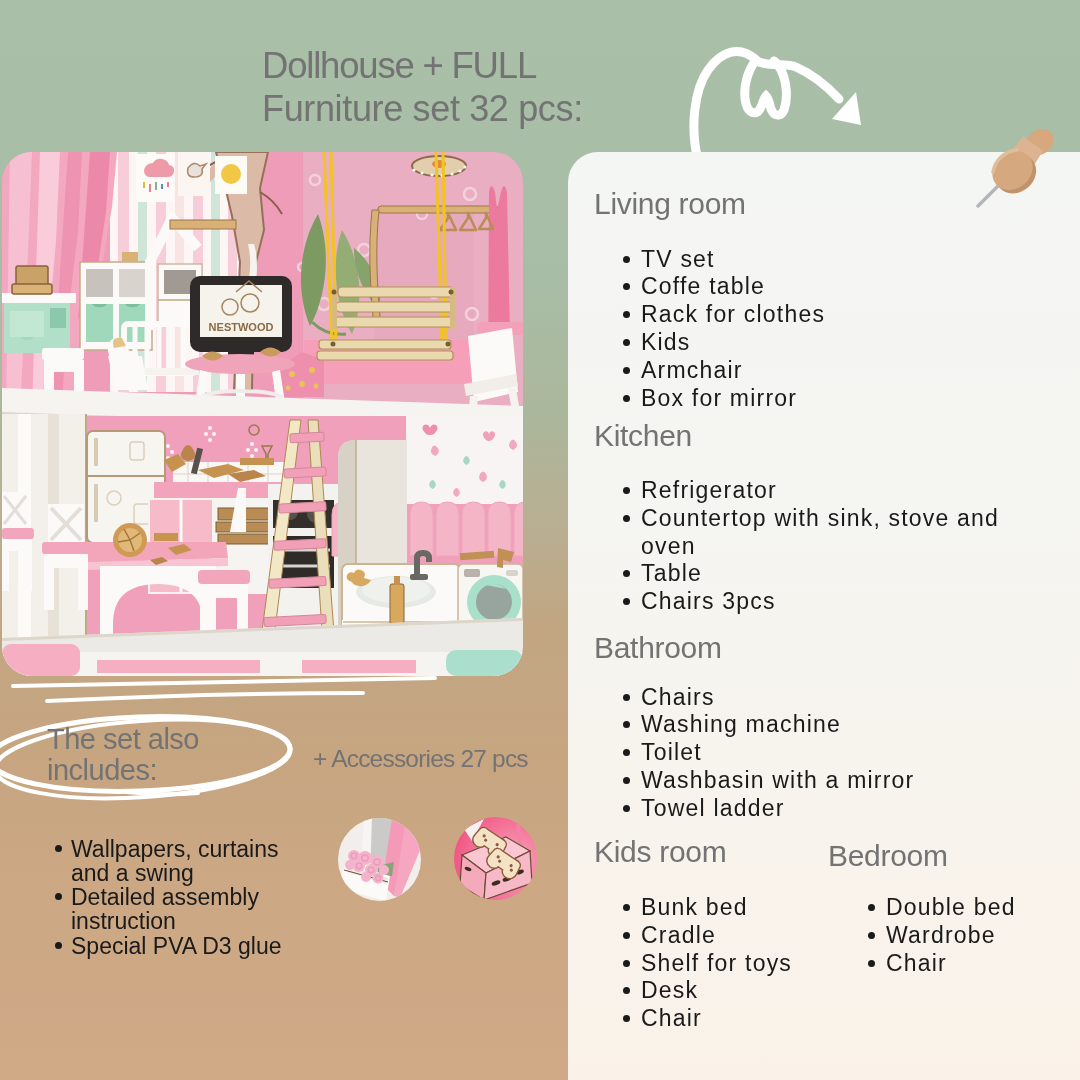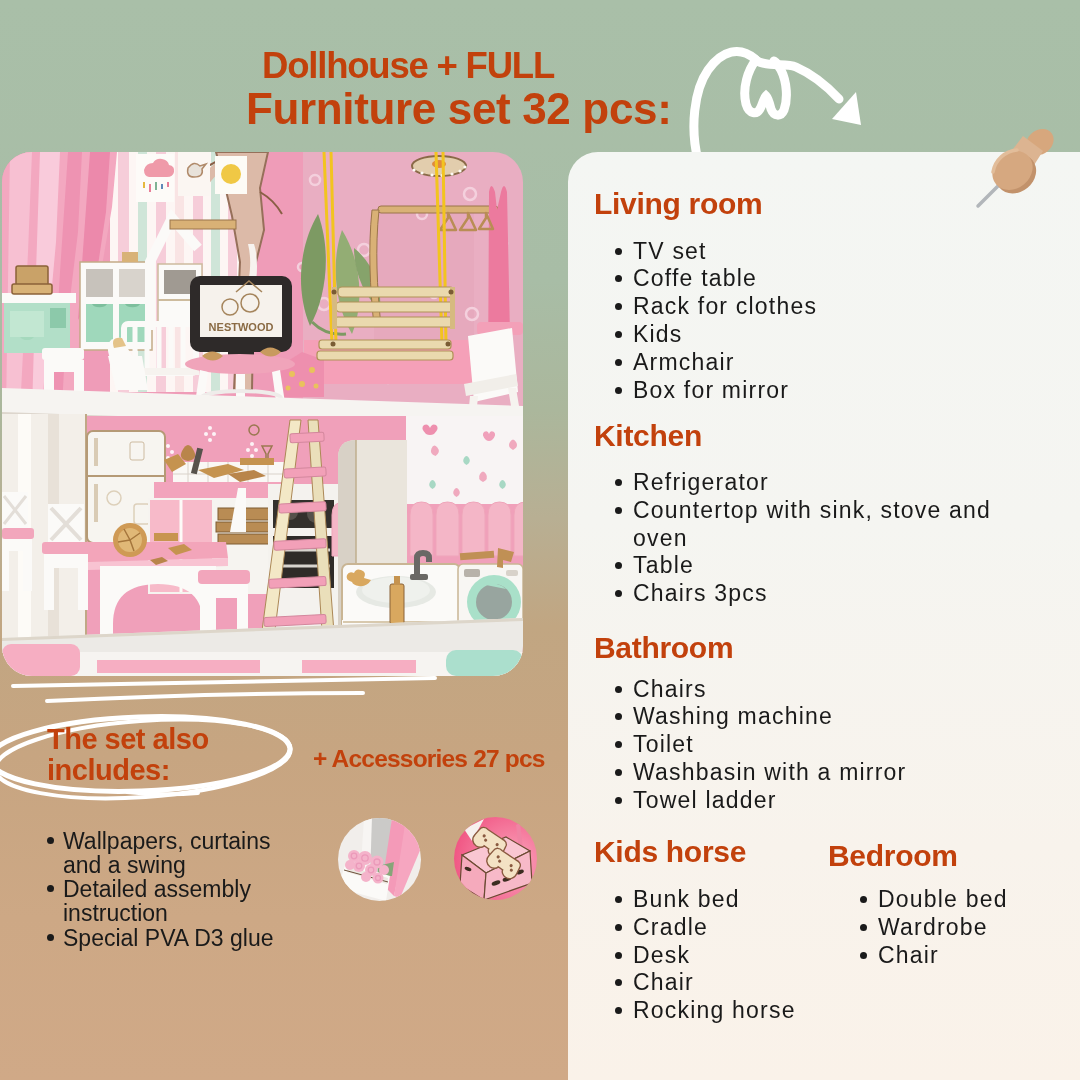--- a/index.html
+++ b/index.html
@@ -1,32 +1,32 @@
 <!DOCTYPE html>
 <html><head>
 <meta charset="utf-8">
 <style>
 html,body{margin:0;padding:0;width:1080px;height:1080px;overflow:hidden}
 body{font-family:"Liberation Sans",sans-serif;position:relative;
 background:linear-gradient(180deg,#a9bfa8 0%,#a8bda6 26%,#abb79c 38%,#b8af93 48%,#c1a682 58%,#c7a581 70%,#cda885 85%,#d0a987 100%)}
 .abs{position:absolute}
-.hd{font-weight:700;color:#c2410c}
+.hd{font-weight:400;color:#737373}
 .li{color:#1a1a1a}
-ul{margin:0;padding:0;list-style:none}
+ul{margin:8px;padding:0;list-style:none}
 li{position:relative;padding-left:18px}
 li:before{content:"";position:absolute;background:#1a1a1a;border-radius:50%;width:7px;height:7px;left:0;top:10px}
 .pl{font-size:23px;letter-spacing:1.2px;line-height:27.8px}
 .ph{font-size:30px;letter-spacing:-0.3px;line-height:34.5px}
 </style>
 </head>
 <body>
 
 <div class="abs hd" style="left:262px;top:43.8px;font-size:36.5px;line-height:43px;letter-spacing:-1.2px">Dollhouse + FULL</div>
 
-<div class="abs hd" style="left:246px;top:86.8px;font-size:44px;line-height:43px;letter-spacing:-0.35px">Furniture set 32 pcs:</div>
+<div class="abs hd" style="left:262px;top:86.8px;font-size:36px;line-height:43px;letter-spacing:-0.35px">Furniture set 32 pcs:</div>
 
 <svg class="abs" style="left:670px;top:35px" width="220" height="140" viewBox="0 0 220 140">
 <path d="M28,125 C20,93 24,55 38,35 C52,15 70,11 85,24 L87,26 C100,33 115,27 126,32 C142,39 156,50 169,64" fill="none" stroke="#ffffff" stroke-width="9" stroke-linecap="round"></path>
 <path d="M86,25 C78,35 72,53 76,69 C79,79 87,81 91,72 C94,65 94,63 96,61 C98,63 99,66 101,74 C104,82 111,82 114,75 C118,64 117,47 111,35 C109,31 107,28 104,26" fill="none" stroke="#ffffff" stroke-width="9" stroke-linecap="round"></path>
 <polygon points="162,84 186,57 191,90" fill="#ffffff"></polygon>
 </svg>
 
 <div class="abs" style="left:568px;top:152px;width:512px;height:928px;border-radius:30px 0 0 0;background:linear-gradient(180deg,#f4f6f3 0%,#f5f5f1 40%,#f8f3ec 75%,#faf2e9 100%)"></div>
 
 <svg class="abs" style="left:955px;top:120px" width="120" height="100" viewBox="0 0 120 100">
@@ -556,29 +556,29 @@
 <div class="abs li pl plist" style="left:615px;top:675.6px">
 <ul>
 <li>Chairs</li>
 <li>Washing machine</li>
 <li>Toilet</li>
 <li>Washbasin with a mirror</li>
 <li>Towel ladder</li>
 </ul>
 </div>
 
-<div class="abs hd ph" style="left:594px;top:834.5px">Kids horse</div>
+<div class="abs hd ph" style="left:594px;top:834.5px">Kids room</div>
 
 <div class="abs li pl plist" style="left:615px;top:886px">
 <ul>
 <li>Bunk bed</li>
 <li>Cradle</li>
+<li>Shelf for toys</li>
 <li>Desk</li>
 <li>Chair</li>
-<li>Rocking horse</li>
 </ul>
 </div>
 
 <div class="abs hd ph" style="left:828px;top:839.2px">Bedroom</div>
 
 <div class="abs li pl plist" style="left:860px;top:886px">
 <ul>
 <li>Double bed</li>
 <li>Wardrobe</li>
 <li>Chair</li>

